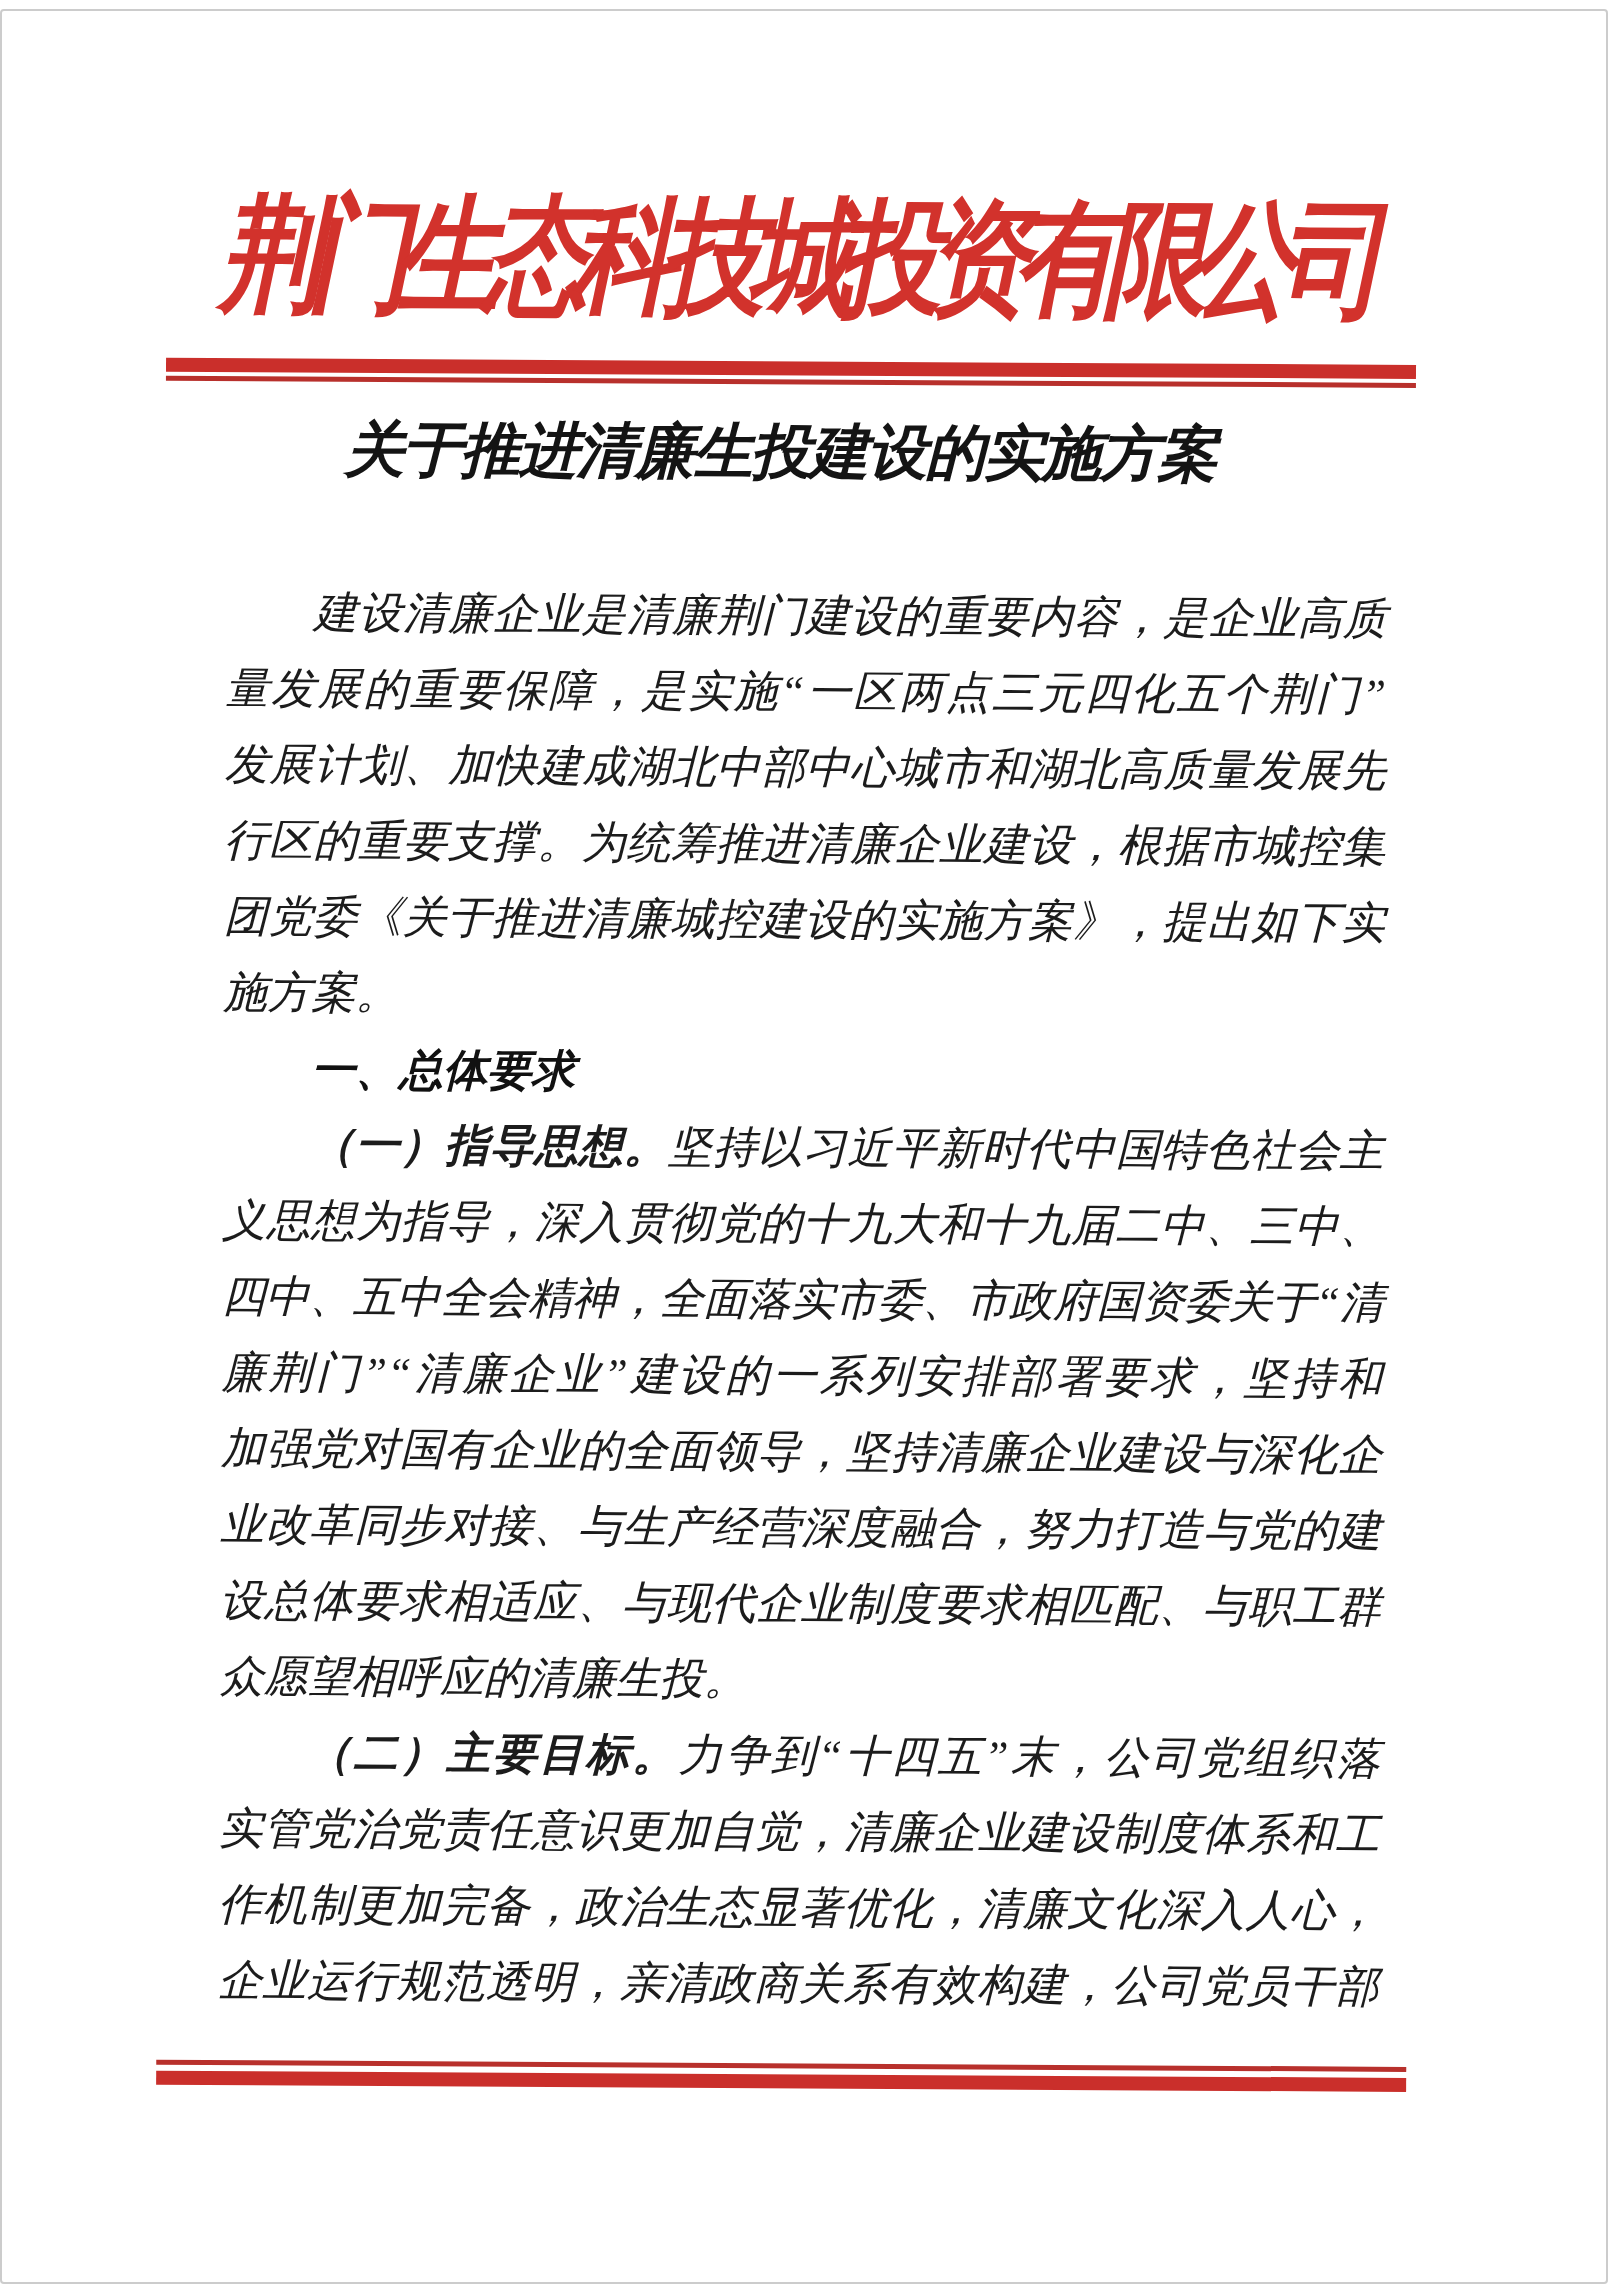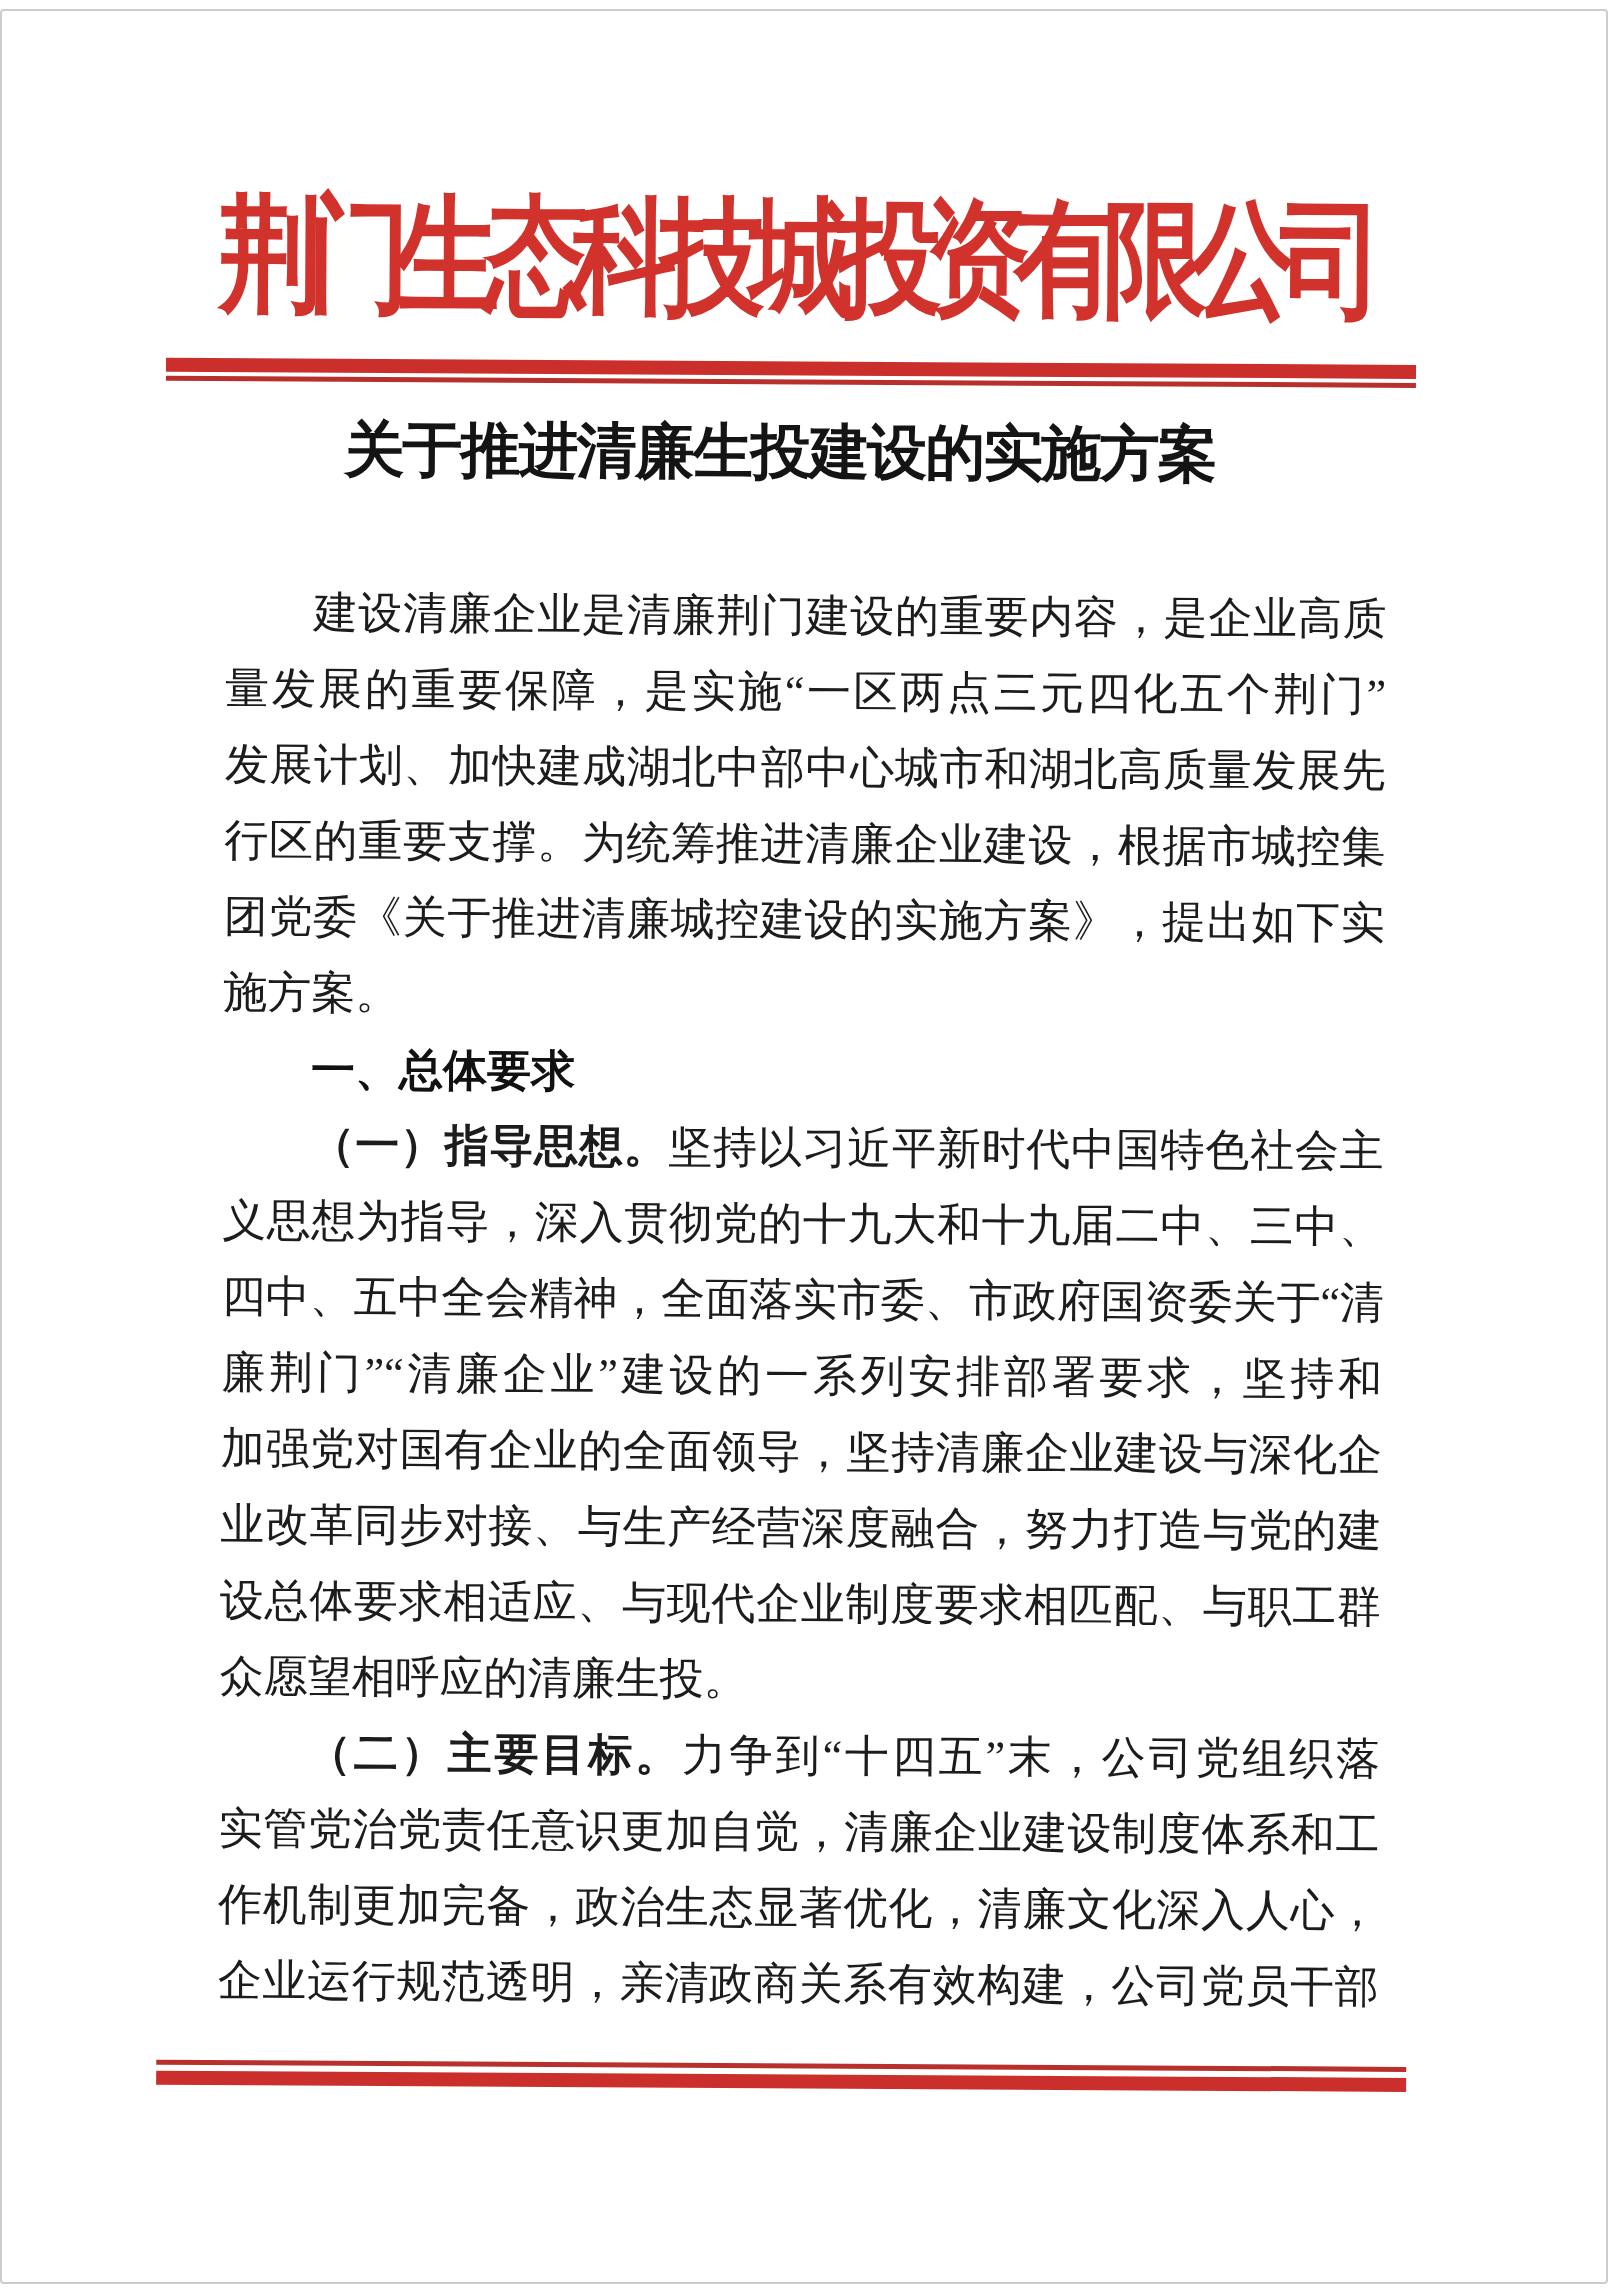--- a/index.html
+++ b/index.html
@@ -4,20 +4,21 @@
 <style>
   * { margin: 0; padding: 0; box-sizing: border-box; }
   html, body { background: #f6f6f6; }
   .canvas {
     position: relative;
     width: 1611px;
     height: 2295px;
     background: #ffffff;
     overflow: hidden;
     font-family: "Liberation Serif", serif;
+    font-style: italic;
   }
   
   .sheet {
     position: absolute;
     left: 0;
     top: 9px;
     width: 1608px;
     height: 2275px;
     background: #ffffff;
     border: 2.6px solid #cccccc;

